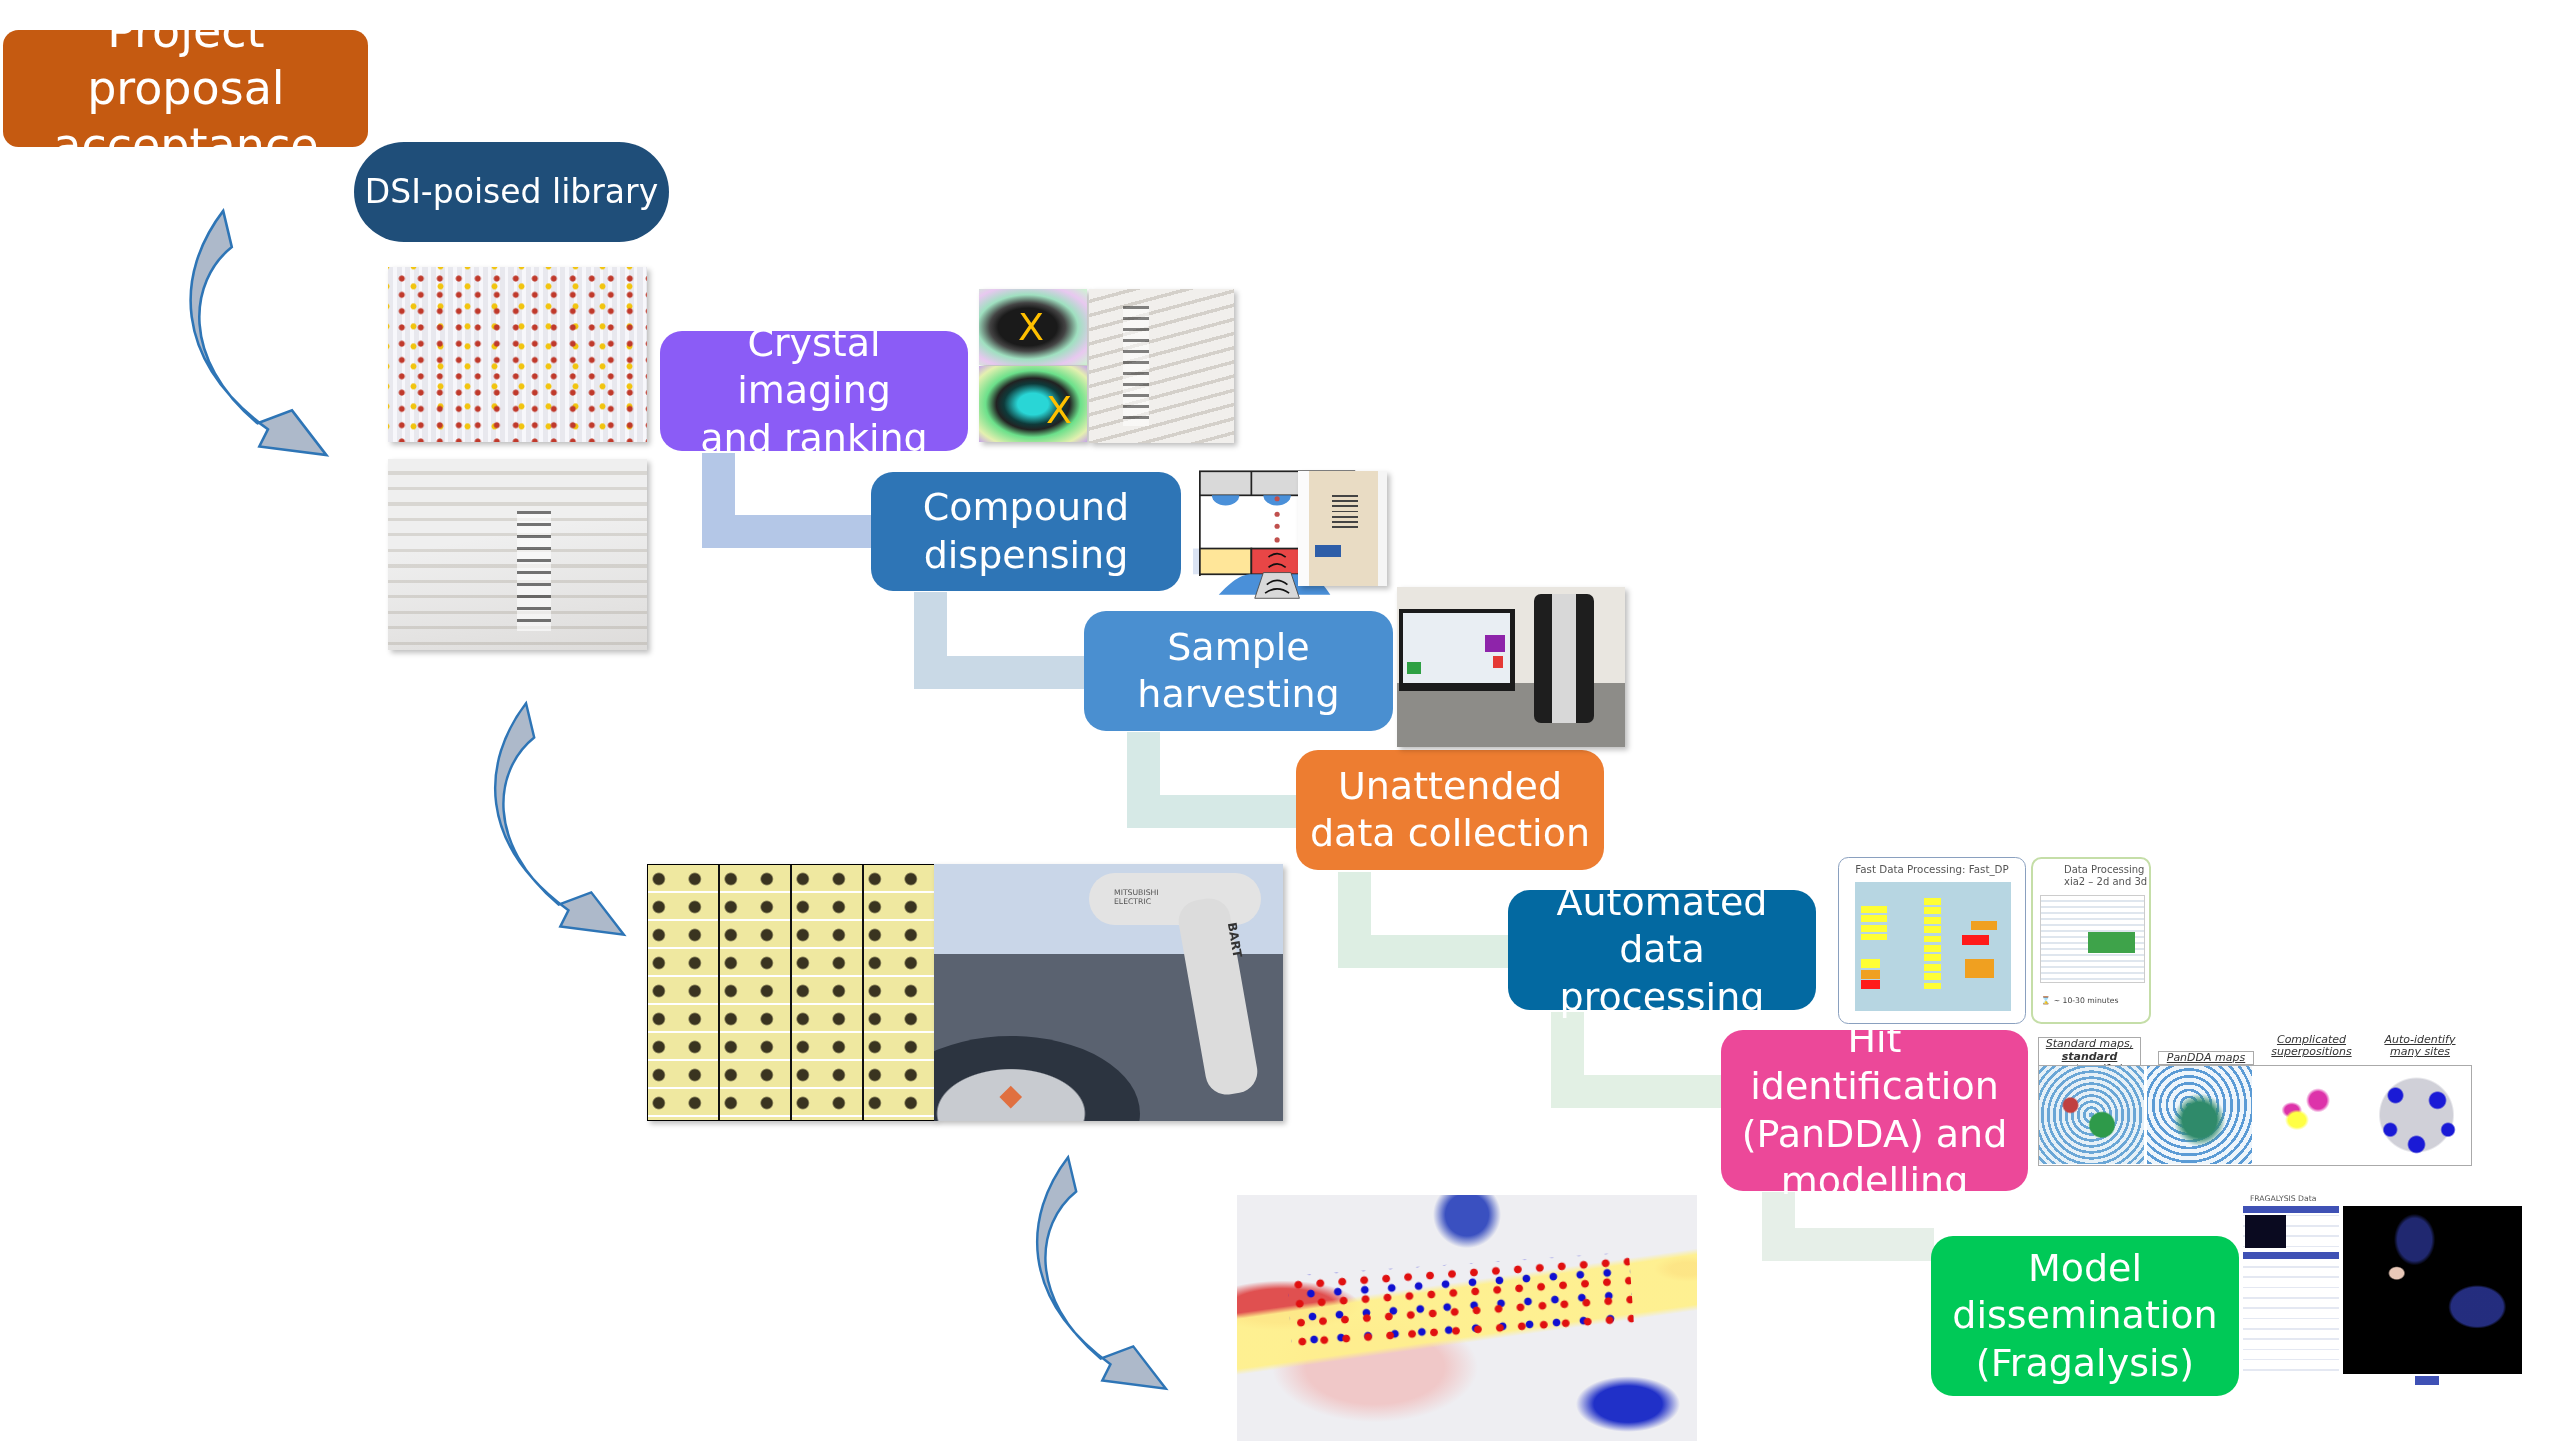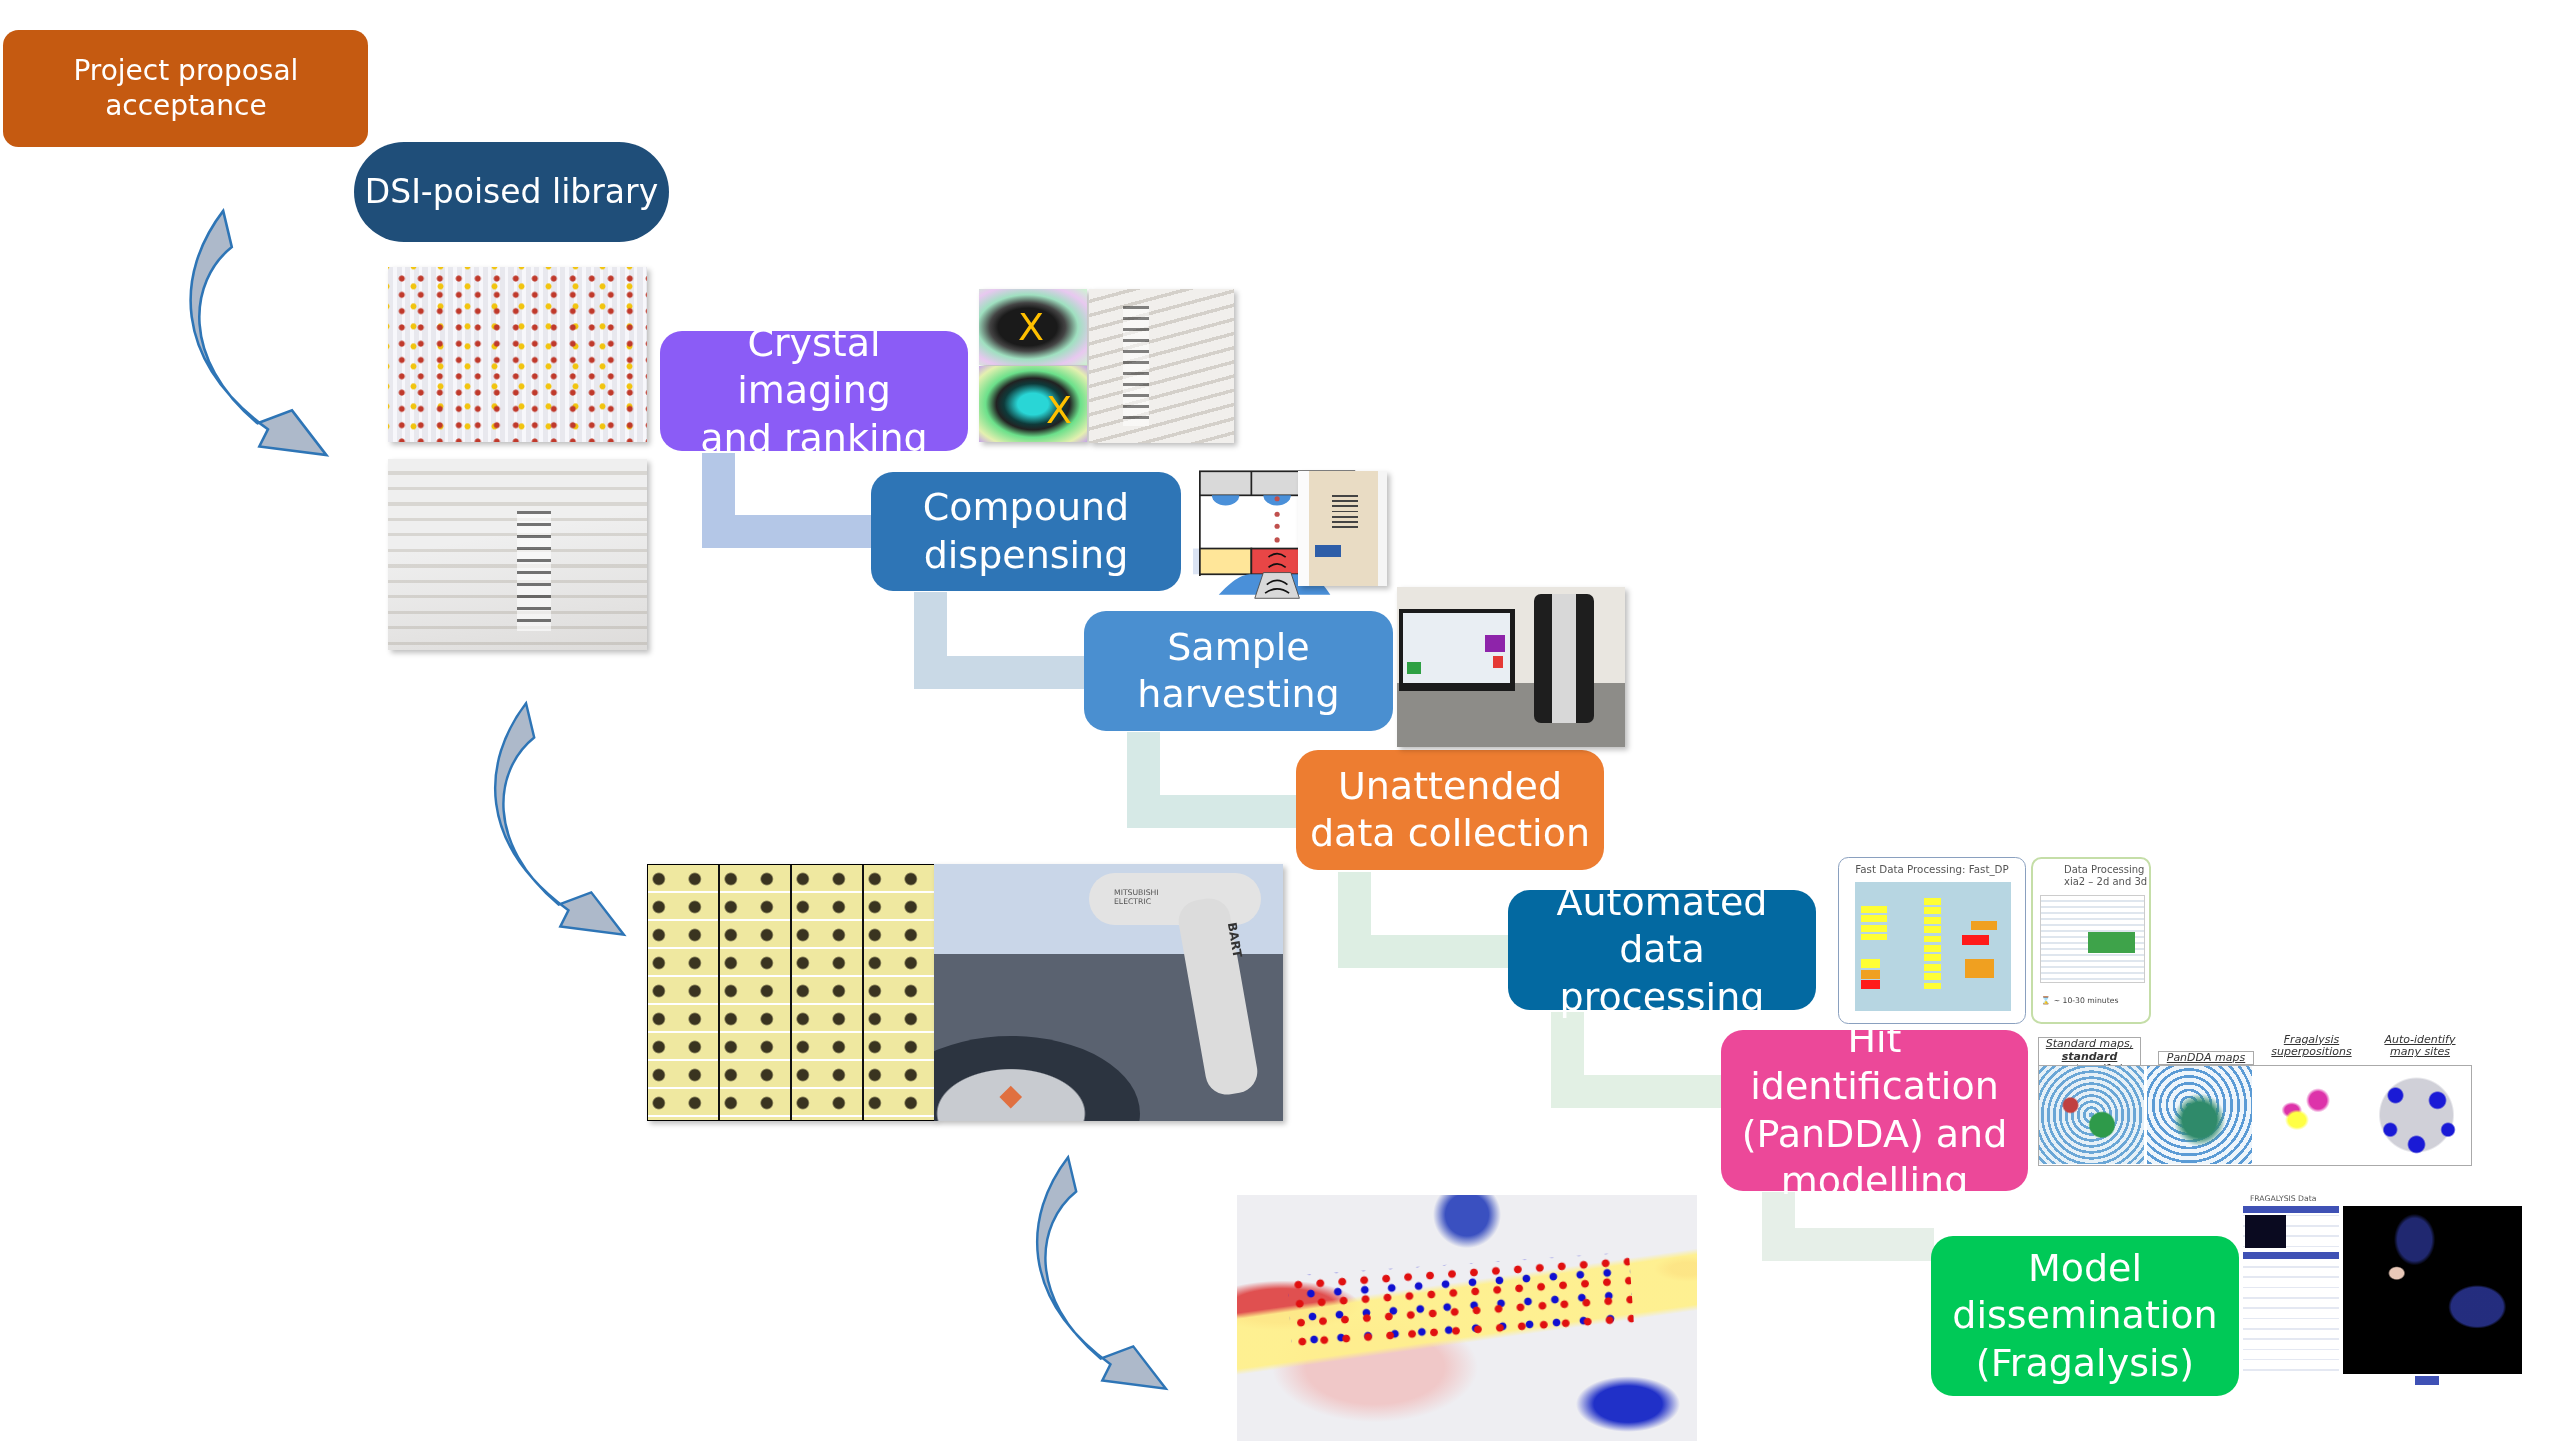--- a/index.html
+++ b/index.html
@@ -32,21 +32,21 @@
 </div>
 <div class="conn">
   <div class="abs" style="left:1551px;top:1012px;width:33px;height:96px;background:#E2F0E4;"></div>
   <div class="abs" style="left:1551px;top:1075px;width:172px;height:33px;background:#E2F0E4;"></div>
 </div>
 <div class="conn">
   <div class="abs" style="left:1762px;top:1192px;width:33px;height:69px;background:#E6EFE8;"></div>
   <div class="abs" style="left:1762px;top:1228px;width:172px;height:33px;background:#E6EFE8;"></div>
 </div>
 
-<div class="box" style="left:3.4px;top:30px;width:365px;height:117px;background:#C55A11;border-radius:15.5px;font-size:28px;">
+<div class="box" style="left:3.4px;top:30px;width:365px;height:117px;background:#C55A11;border-radius:15.5px;font-size:46px;">
   <span>Project proposal
 acceptance</span>
 </div>
 
 <div class="box" style="left:354px;top:142px;width:315px;height:100px;background:#1F4E79;border-radius:52px;font-size:33px;">
   <span>DSI-poised library</span>
 </div>
 
 <div class="box" style="left:660px;top:331px;width:308px;height:120px;background:#8b5cf6;">
   <span>Crystal imaging
@@ -182,21 +182,21 @@
     <span>~ 10-30 minutes</span>
   </div>
 </div>
 
 <div class="abs" style="left:2038px;top:1037px;width:434px;height:130px;">
   <div class="caption" style="left:0;top:0;width:101px;border:0.9px solid #aaa;background:#fff;">
     <span>Standard maps,</span><br>
     <b>standard</b><span> contour (1σ)</span>
   </div>
   <div class="caption" style="left:120px;top:13.7px;width:94px;border:0.9px solid #aaa;background:#fff;">PanDDA maps</div>
-  <div class="caption" style="left:222px;top:-3.4px;width:103px;white-space:pre-line;">Fragalysis
+  <div class="caption" style="left:222px;top:-3.4px;width:103px;white-space:pre-line;">Complicated
 superpositions</div>
   <div class="caption" style="left:335px;top:-3.4px;width:94px;white-space:pre-line;">Auto-identify
 many sites</div>
   <div class="abs" style="left:0;top:27.5px;width:434px;height:101px;border:1.7px solid #aaa;box-sizing:border-box;background:#fff;">
     <div class="abs" style="left:0;top:0;width:105px;height:98px;background:radial-gradient(circle at 30% 40%,#c04040 6.9px,transparent 8.6px),radial-gradient(circle at 60% 60%,#2e9a4a 12px,transparent 13.7px),repeating-radial-gradient(circle at 50% 50%,#6aa6d6 0 2.6px,#e6f0f7 2.6px 6px);"></div>
     <div class="abs" style="left:108px;top:0;width:105px;height:98px;background:radial-gradient(ellipse at 50% 55%,#2f8a6a 17px,transparent 26px),repeating-radial-gradient(circle at 40% 40%,#5b9bd5 0 2.6px,#eef5fb 2.6px 6.9px);"></div>
     <div class="abs" style="left:216px;top:0;width:105px;height:98px;background:radial-gradient(ellipse at 40% 55%,#ffff44 8.6px,transparent 12px),radial-gradient(ellipse at 60% 35%,#dd33aa 8.6px,transparent 12px),radial-gradient(ellipse at 35% 45%,#dd33aa 6.9px,transparent 10.3px),#fff;"></div>
     <div class="abs" style="left:325px;top:0;width:105px;height:98px;background:radial-gradient(circle at 30% 30%,#1a1ad6 6.9px,transparent 8.6px),radial-gradient(circle at 70% 35%,#1a1ad6 7.7px,transparent 9.4px),radial-gradient(circle at 50% 80%,#1a1ad6 7.7px,transparent 9.4px),radial-gradient(circle at 25% 65%,#1a1ad6 6px,transparent 7.7px),radial-gradient(circle at 80% 65%,#1a1ad6 6px,transparent 7.7px),radial-gradient(circle at 50% 50%,#d0d0d8 36px,transparent 38px),#fff;"></div>
   </div>
 </div>

